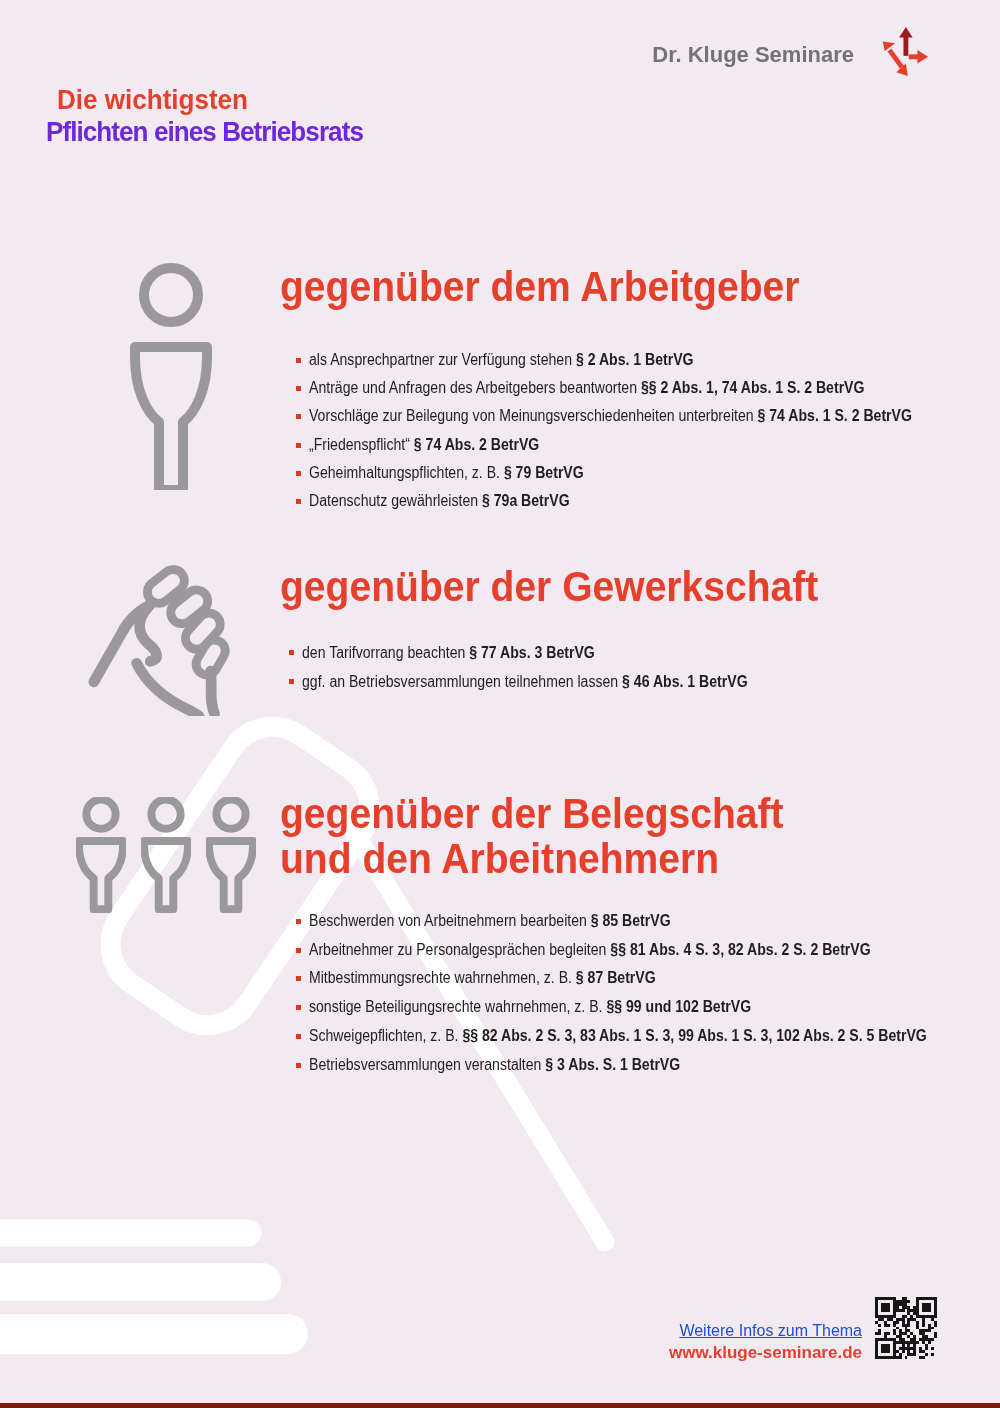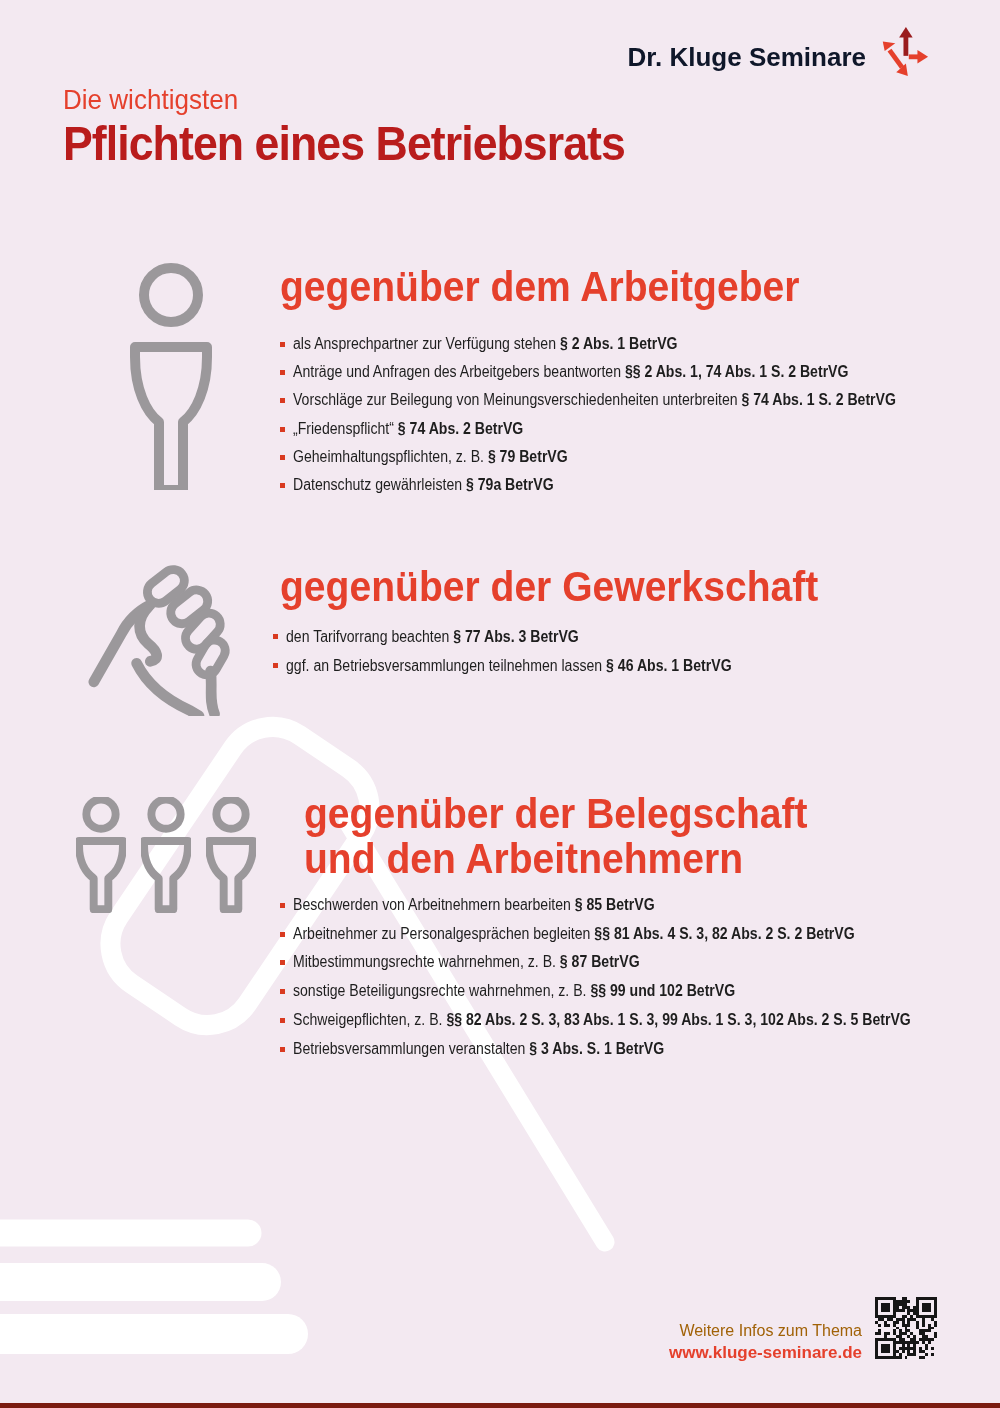--- a/index.html
+++ b/index.html
@@ -7,49 +7,49 @@
     width:1000px;height:1408px;position:relative;overflow:hidden;
     background:#f3e9f1;
     font-family:"Liberation Sans",sans-serif;
     color:#1e1e1e;
   }
   .abs{position:absolute;}
   
   #gavel-art{position:absolute;left:0;top:0;z-index:0;}
   .content{position:absolute;z-index:1;}
   
-  .logo-text{right:134px;top:42px;font-size:26px;font-weight:bold;color:#0f172a;white-space:nowrap;}
+  .logo-text{right:146px;top:42px;font-size:22px;font-weight:bold;color:#737373;white-space:nowrap;}
   .logo-mark{left:876px;top:24px;}
   
-  .kicker{left:63px;top:84px;font-size:28px;color:#e5402c;}
-  .main-title{left:63px;top:116px;font-size:48px;font-weight:bold;color:#b91c1c;letter-spacing:-1px;}
+  .kicker{left:57px;top:84px;font-size:28px;color:#e5402c;font-weight:bold;}
+  .main-title{left:46px;top:116px;font-size:28px;font-weight:bold;color:#6d28d9;letter-spacing:-1px;}
   .hcond{display:inline-block;transform:scaleX(.93);transform-origin:0 50%;white-space:nowrap;}
   
   .sec-title{font-size:42px;font-weight:bold;color:#e5402c;line-height:45px;}
   .s1-title{left:280px;top:264px;}
   .s2-title{left:280px;top:564px;text-align:right;}
-  .s3-title{left:280px;top:791px;margin-left:24px;}
-  
-  ul.duties{list-style:none;margin:0;padding:0;}
+  .s3-title{left:280px;top:791px;}
+  
+  ul.duties{list-style:none;margin:16px;padding:0;}
   .s1-list{left:280px;top:330px;}
   .s1-list li{line-height:28.2px;}
   .s2-list{left:273px;top:622px;}
   .s2-list li{line-height:29px;}
   .s3-list{left:280px;top:891px;}
   .s3-list li{line-height:28.7px;}
   ul.duties li{position:relative;padding-left:13px;white-space:nowrap;font-size:16px;}
   .mk{position:absolute;left:0;top:12px;width:5px;height:5px;background:#d93a20;}
   .cond{display:inline-block;transform:scaleX(.88);transform-origin:0 50%;}
   .ref{font-weight:bold;}
   
   .person-icon{left:130px;top:262px;}
   .fist-icon{left:88px;top:560px;}
   .group-icon{left:76px;top:797px;}
   
-  .footer-info{right:138px;top:1322px;font-size:16px;color:#a16207;white-space:nowrap;}
+  .footer-info{right:138px;top:1322px;font-size:16px;color:#1d4ed8;white-space:nowrap;text-decoration:underline;}
   .footer-url{right:138px;top:1343px;font-size:17px;font-weight:bold;color:#e5402c;white-space:nowrap;}
   .qr{left:875px;top:1297px;width:62px;height:62px;}
   .bottom-bar{left:0;bottom:0;width:1000px;height:5px;background:#7a1b10;}
 </style>
 </head>
 <body>
 
 <svg id="gavel-art" width="1000" height="1408" viewBox="0 0 1000 1408">
 
   <rect x="162.5" y="726" width="155" height="300" rx="48" fill="none" stroke="#ffffff" stroke-width="20" transform="rotate(34 240 876)"></rect>

